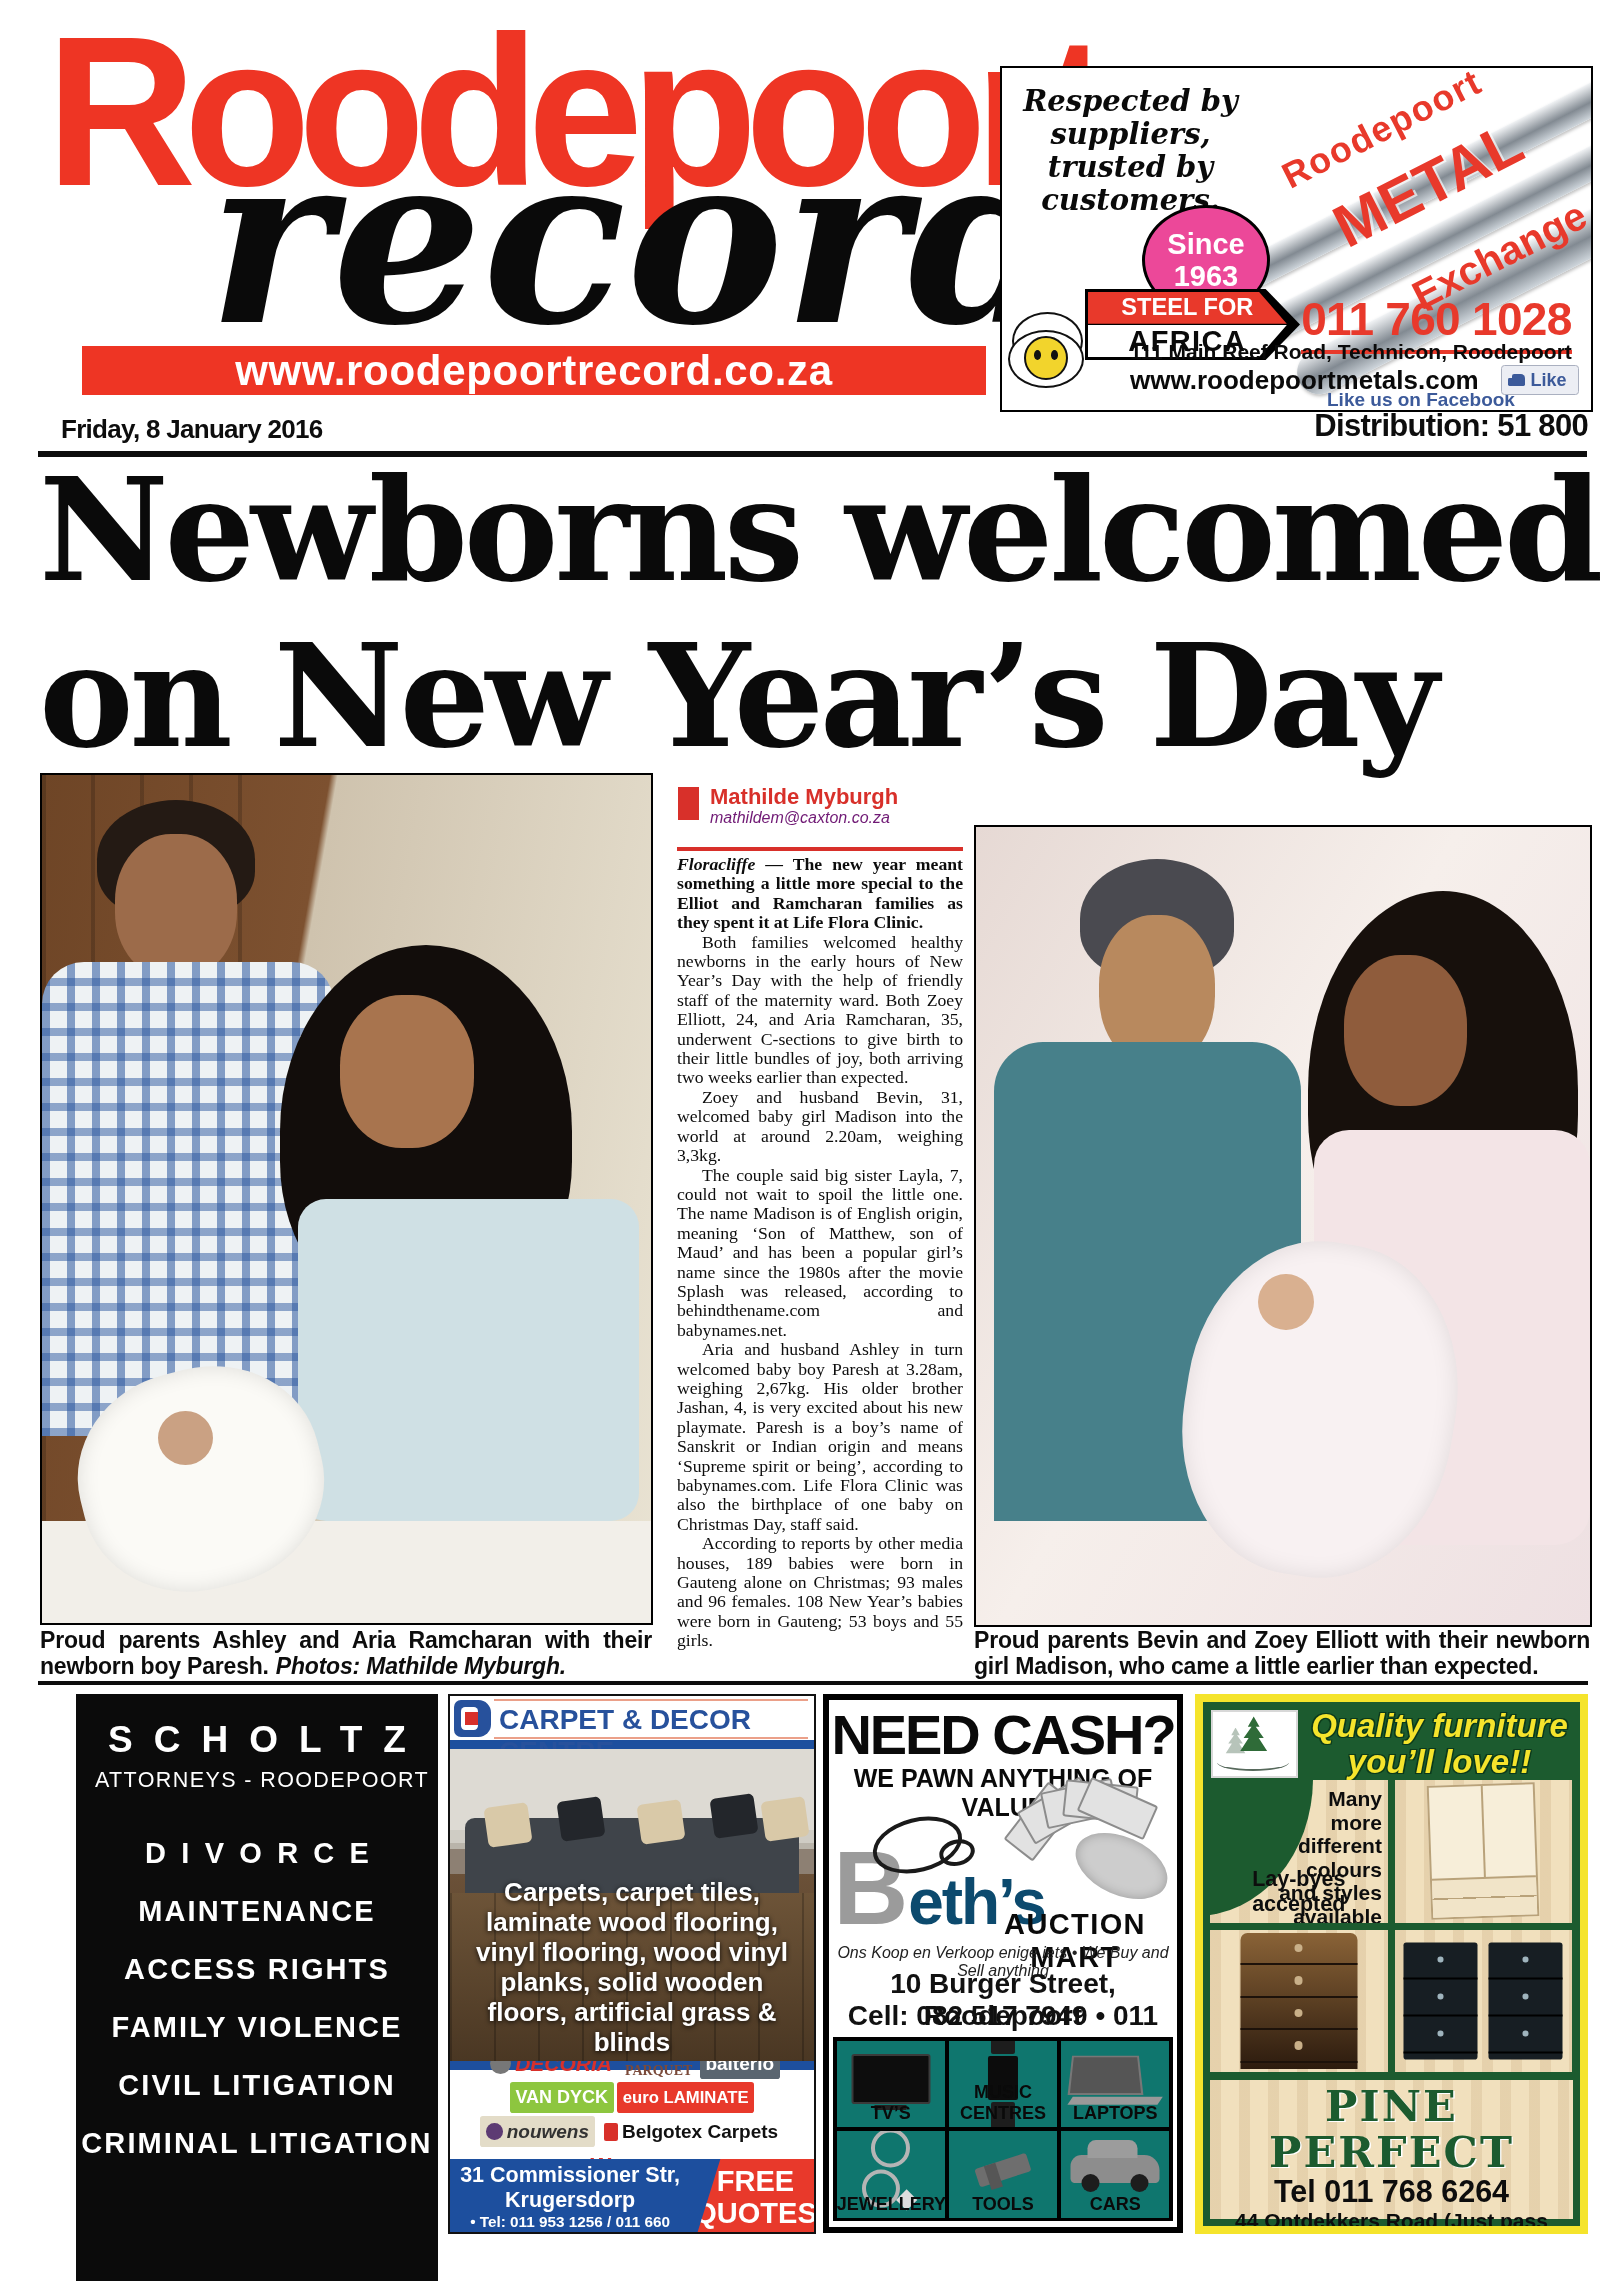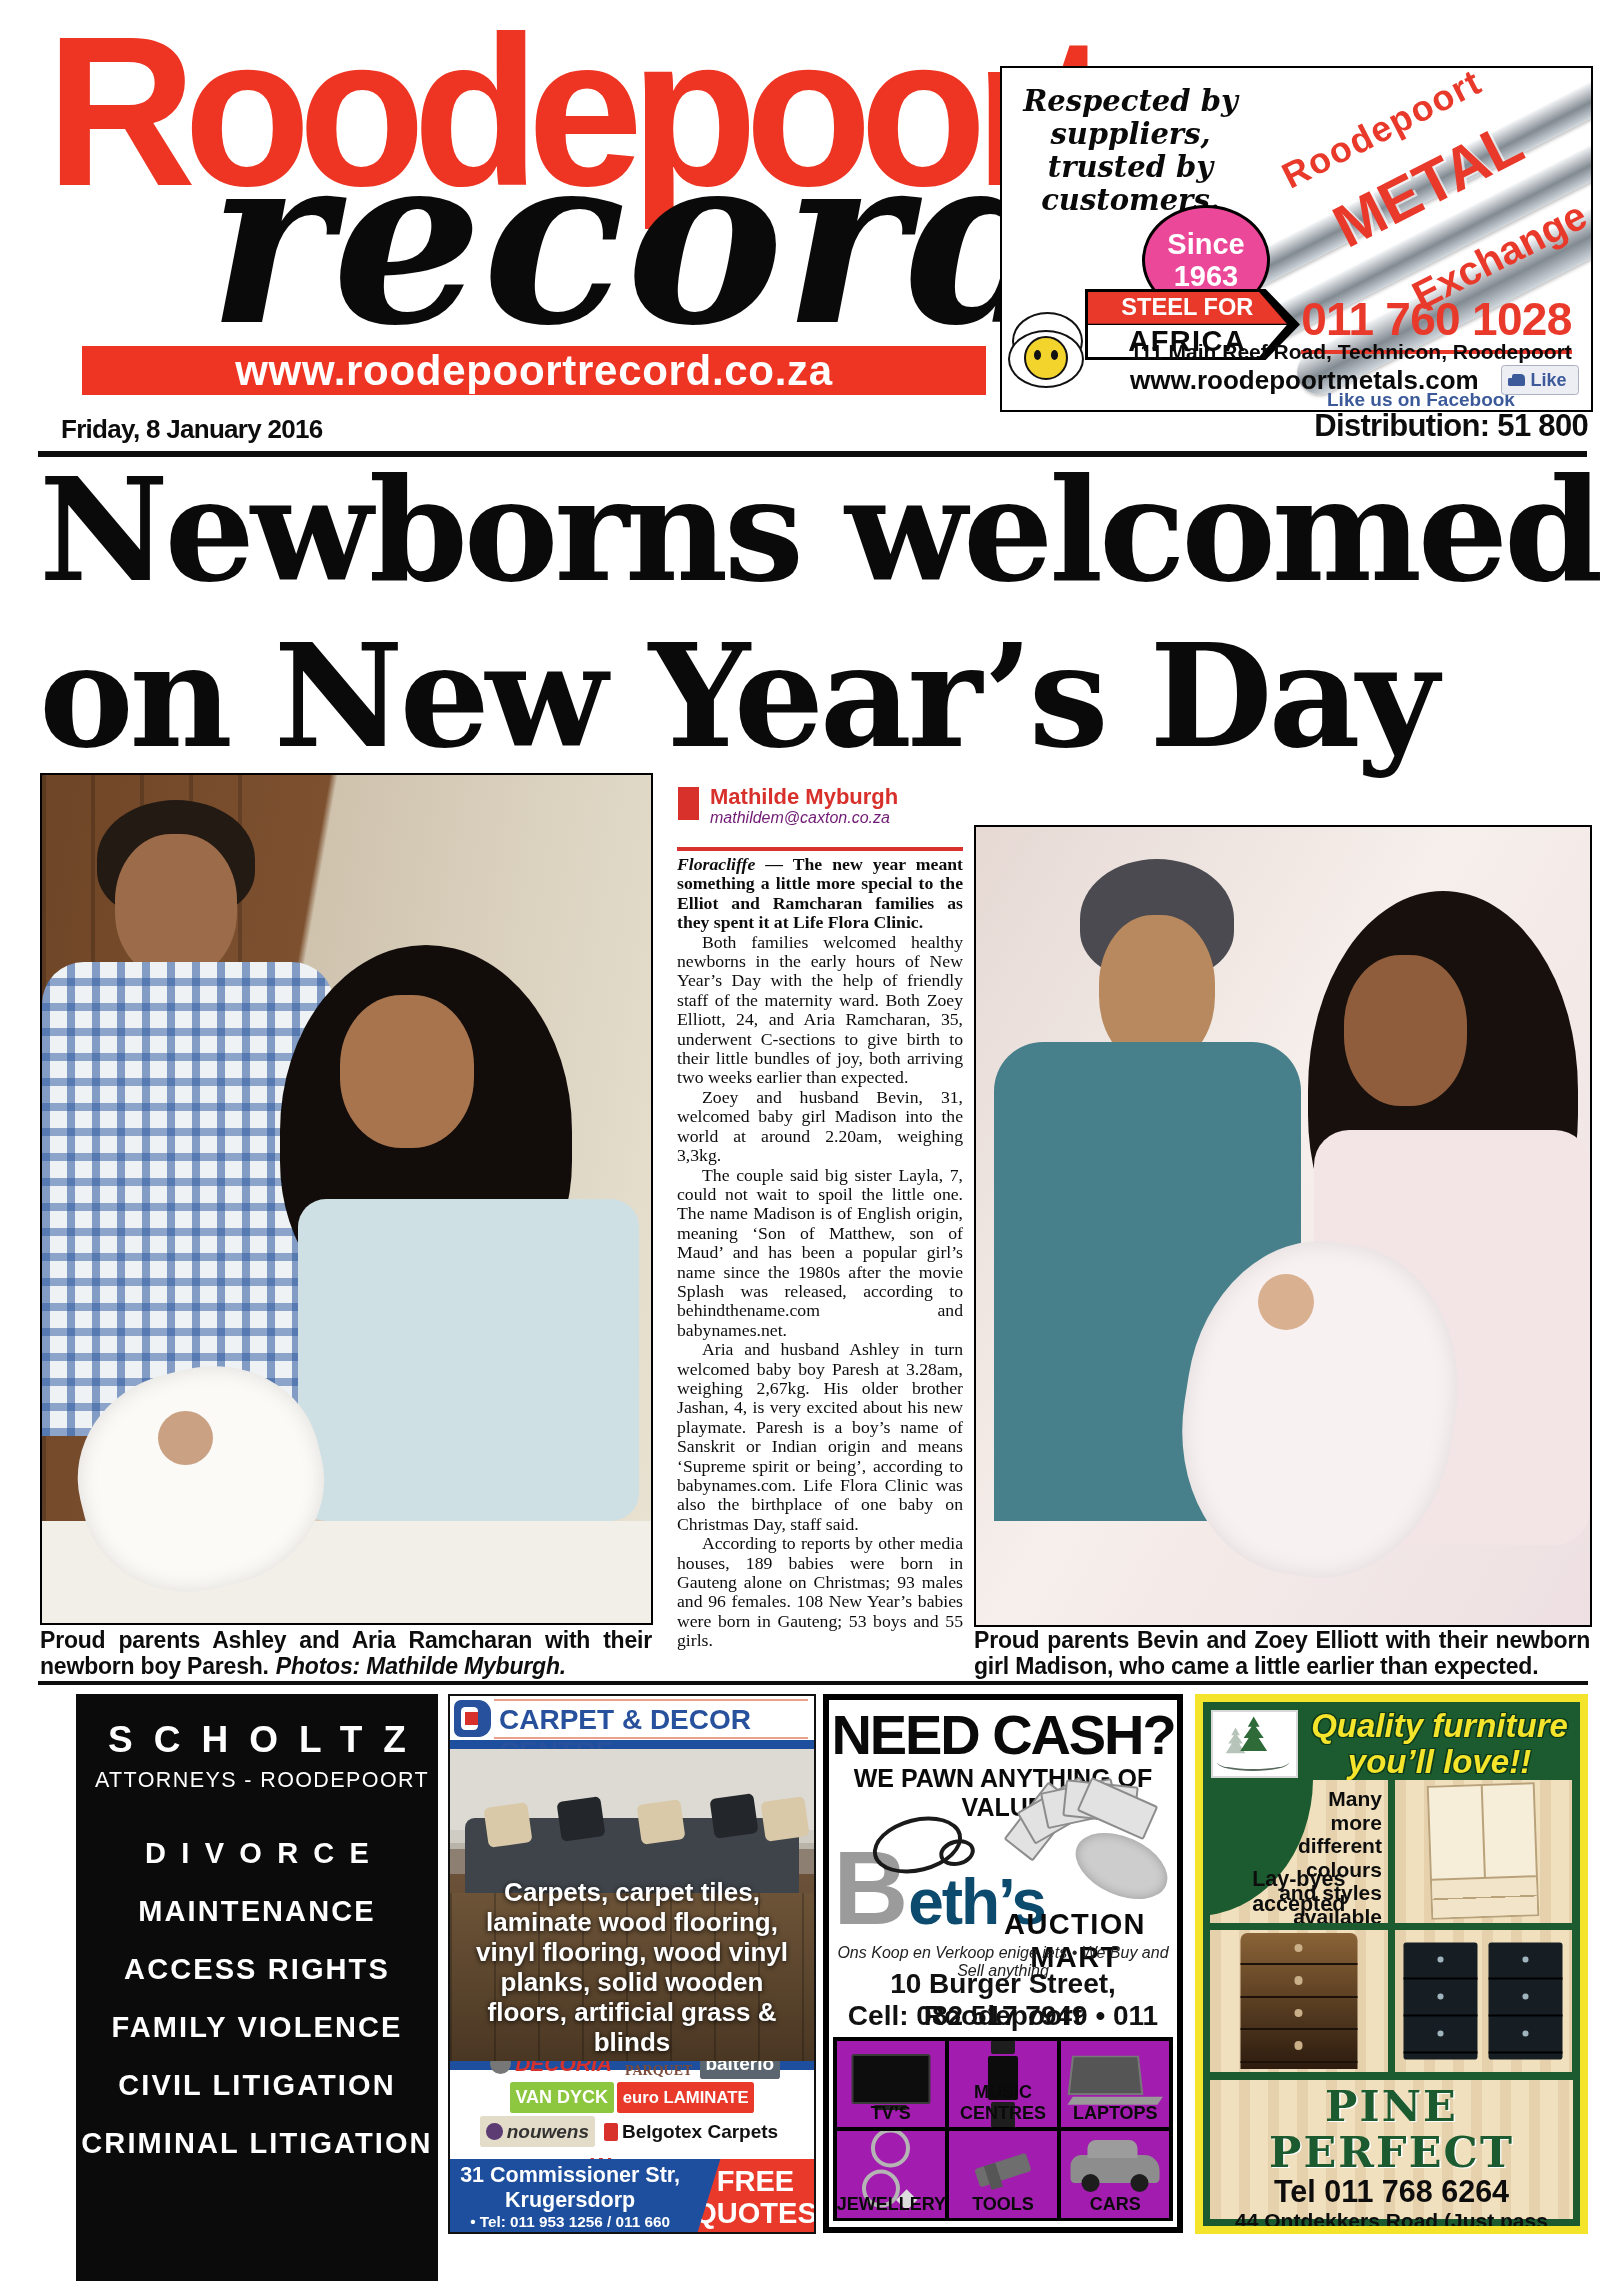--- a/index.html
+++ b/index.html
@@ -181,21 +181,21 @@
   .nc-eths{font:700 64px "Liberation Sans",sans-serif;color:#0c4a6e;letter-spacing:-2.1px;margin-top:24px;}
   .nc-rope{position:absolute;left:39px;top:-18px;width:83px;height:46px;border:4.9px solid #1a1a1a;border-radius:50%;
            transform:rotate(-14deg);background:transparent;}
   .nc-rope:after{content:"";position:absolute;right:-12.5px;bottom:-7px;width:28px;height:18px;border:4.2px solid #1a1a1a;border-radius:50%;}
   .nc-auction{position:absolute;left:144px;top:208px;font:700 29px "Liberation Sans",sans-serif;color:#0a0a0a;letter-spacing:1.4px;}
   .nc-tagline{position:absolute;left:0;top:244px;width:100%;font:italic 16px "Liberation Sans",sans-serif;color:#222;}
   .nc-addr{position:absolute;left:0;top:268px;width:100%;font:700 28px "Liberation Sans",sans-serif;}
   .nc-cell{position:absolute;left:0;top:300px;width:100%;font:700 28px "Liberation Sans",sans-serif;}
   .nc-grid{position:absolute;left:4.2px;right:4.2px;top:337px;bottom:5.6px;background:#000;
            display:grid;grid-template-columns:1fr 1fr 1fr;grid-template-rows:1fr 1fr;gap:4.2px;padding:3.5px;}
-  .nc-cell-item{background:#a21caf;position:relative;overflow:hidden;text-align:center;}
+  .nc-cell-item{background:#0f766e;position:relative;overflow:hidden;text-align:center;}
   .nc-label{position:absolute;left:0;bottom:2.8px;width:100%;font:700 18px "Liberation Sans",sans-serif;color:#0a0a0a;}
   .art{position:absolute;left:50%;top:44%;transform:translate(-50%,-50%);}
   .g-tv{width:75px;height:46px;background:#0d0d0d;border:2.8px solid #3a3a3a;border-radius:2.8px;}
   .g-tv:after{content:"";display:block;width:32px;height:5.6px;background:#222;margin:49px auto 0;}
   .g-sp{display:inline-block;width:23.6px;height:40px;background:#1d1d1d;margin:0 1.4px;border-radius:2.1px;}
   .g-sp.mid{width:30.5px;height:44px;background:#0c0c0c;}
   .g-lap-screen{width:67px;height:39px;background:#555;transform:perspective(139px) rotateX(24deg);border:2.1px solid #777;}
   .g-lap-base{width:90px;height:8.3px;background:#999;transform:skewX(-34deg);margin-top:1.4px;}
   .g-ring{display:inline-block;width:30.5px;height:30.5px;border:4.9px solid #b5b5b5;border-radius:50%;margin:0 -5.6px;}
   .g-gem{display:inline-block;width:15.3px;height:15.3px;background:#ddd;transform:rotate(45deg);margin-left:4.2px;}

